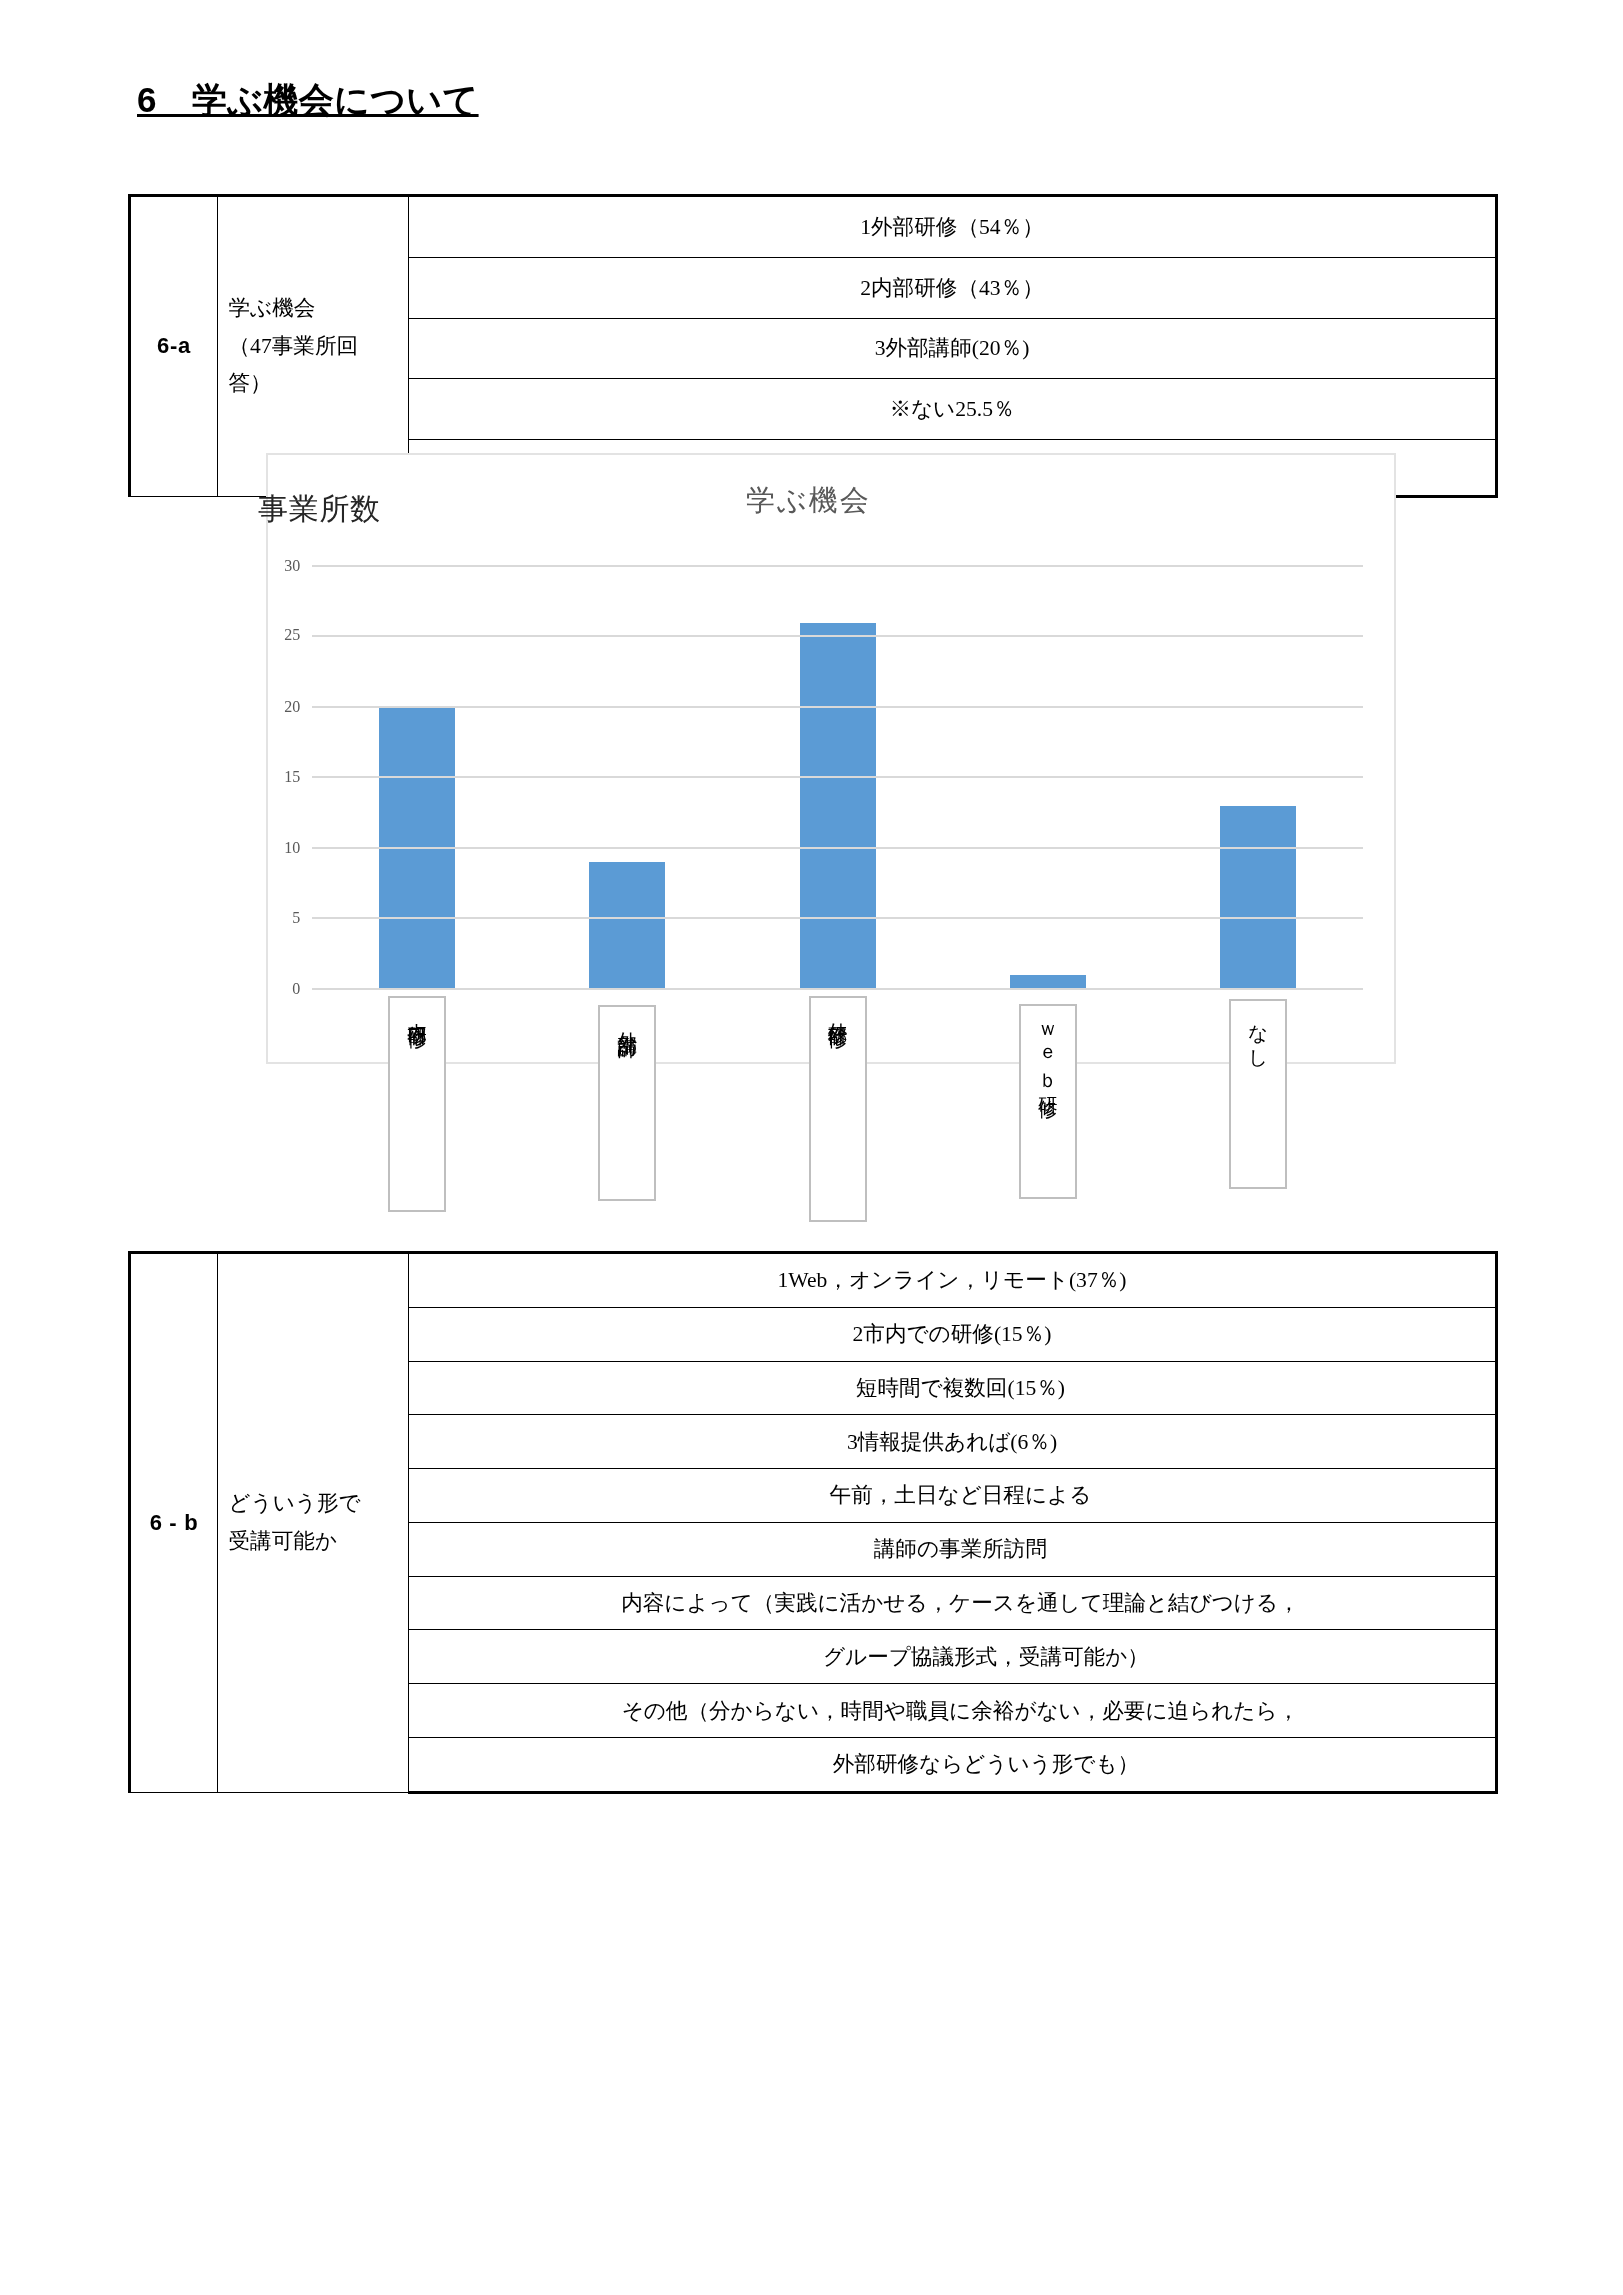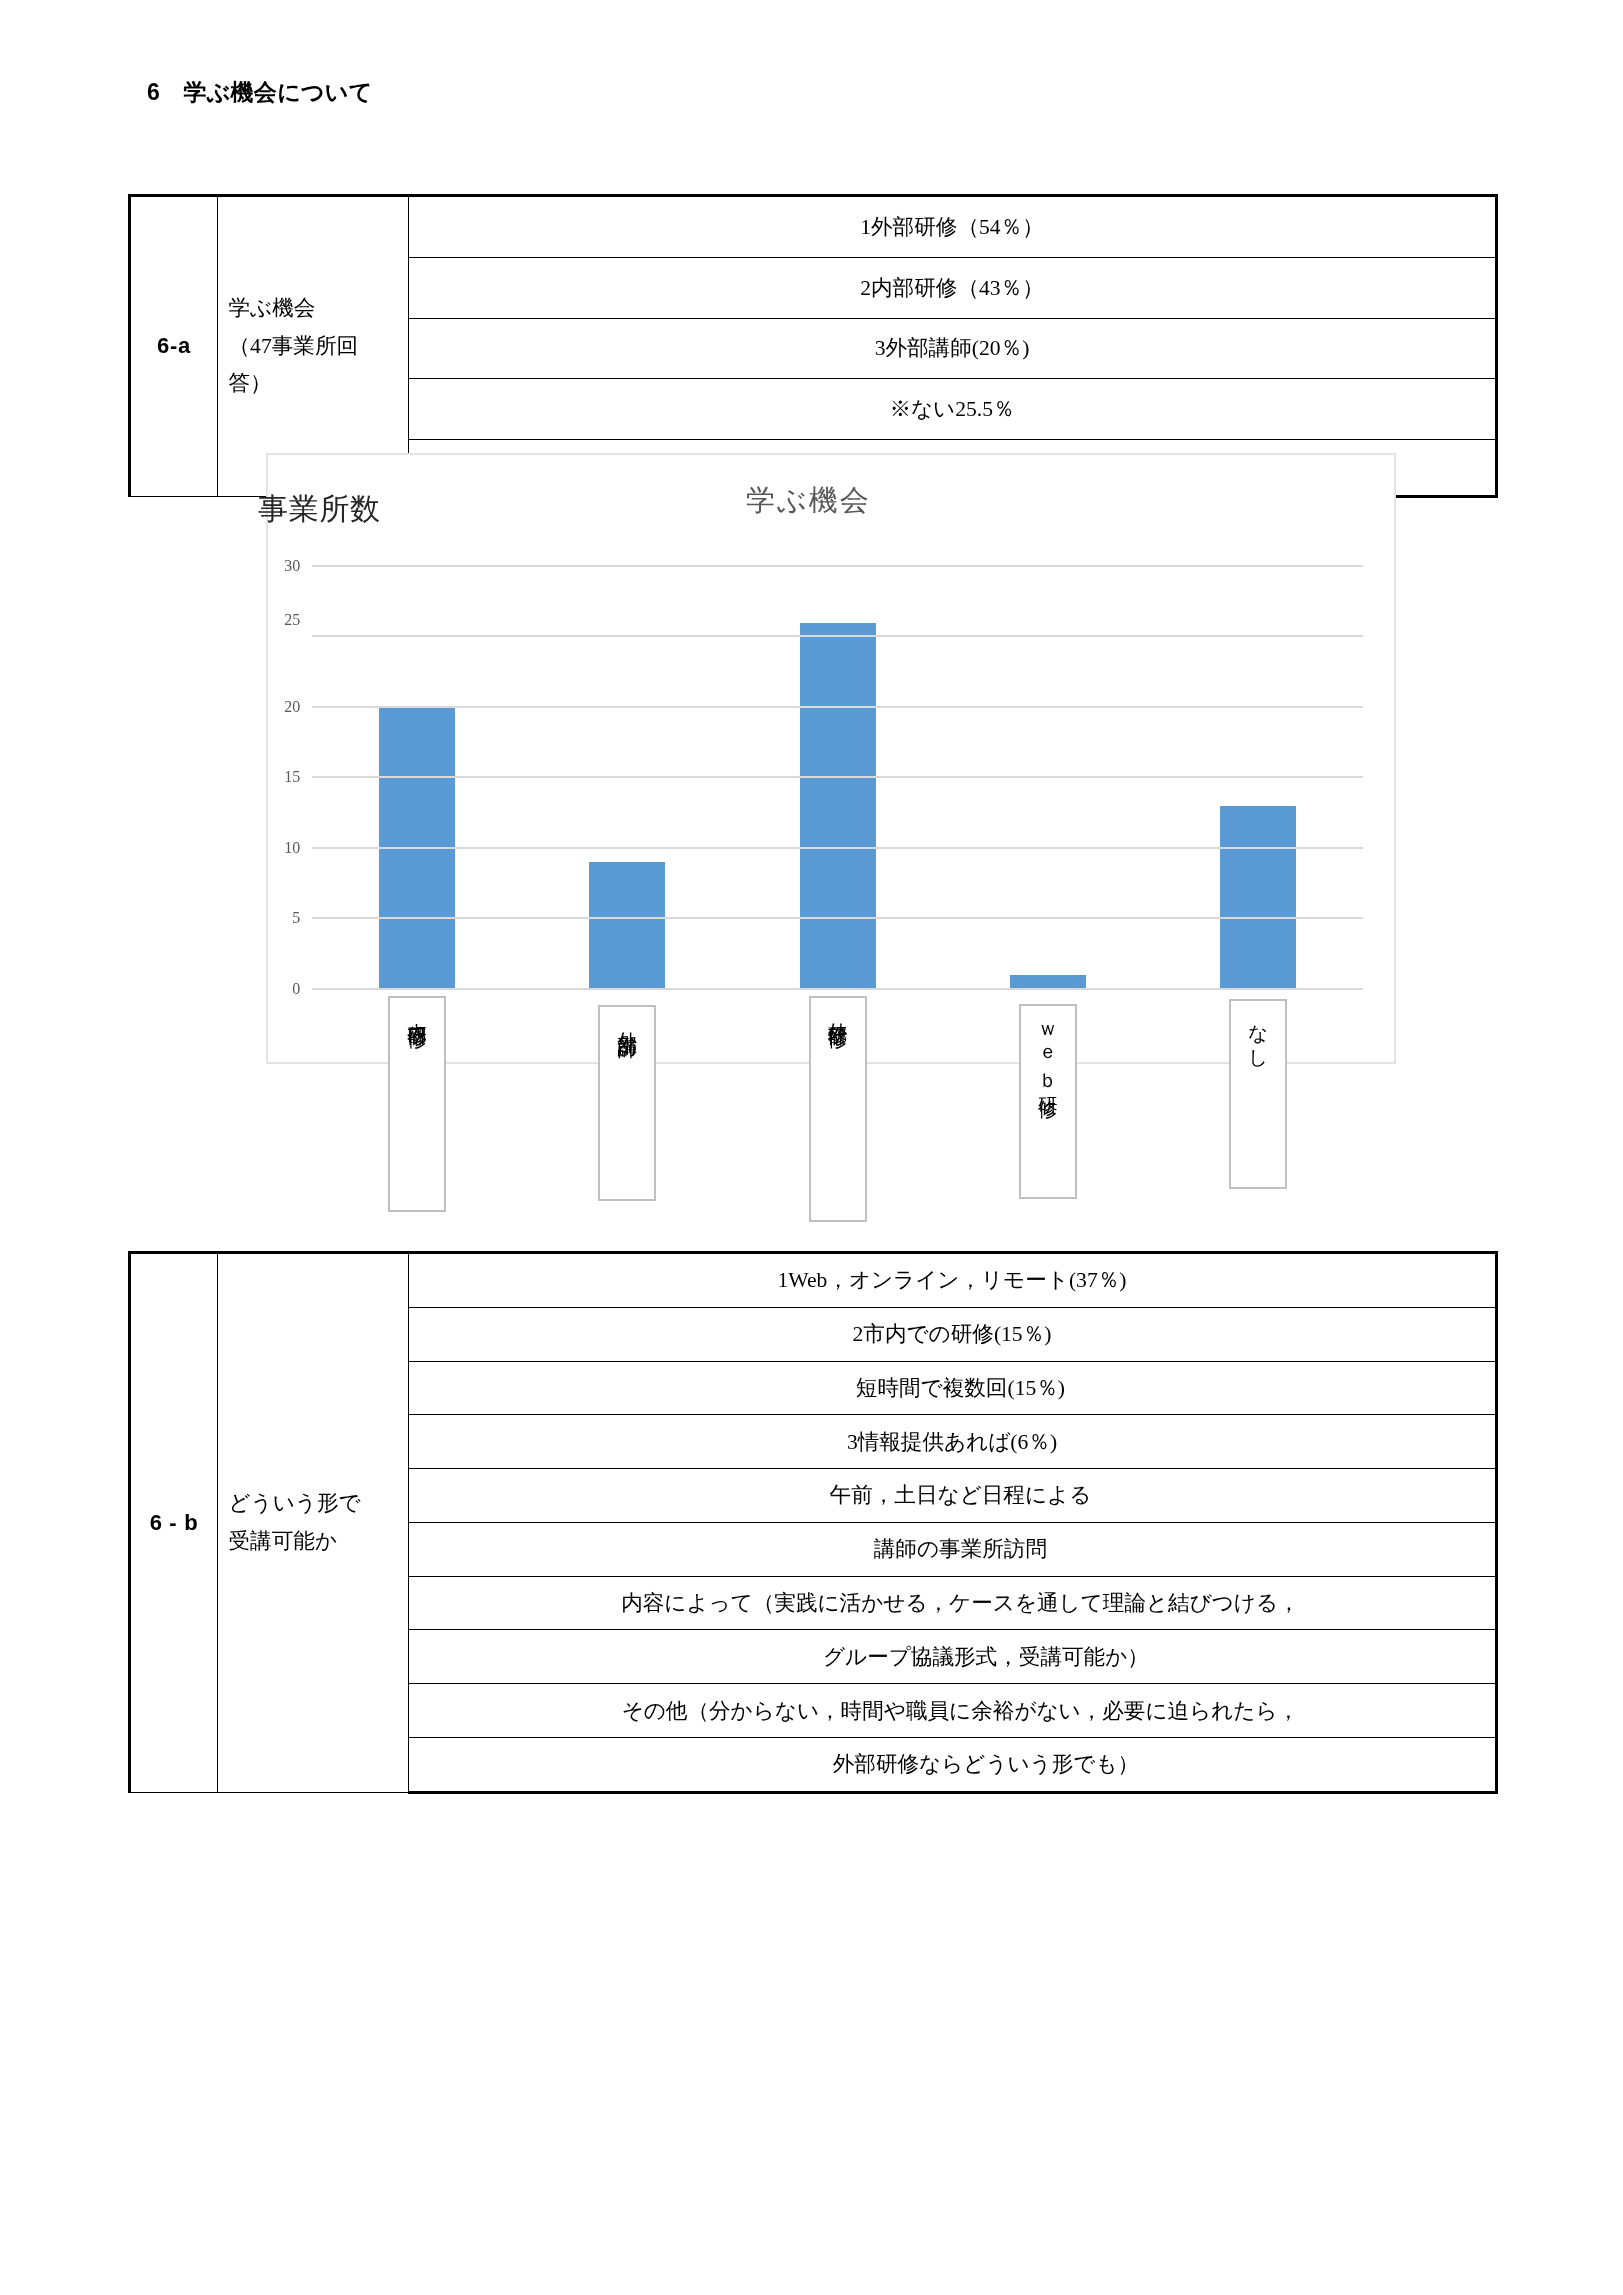--- a/index.html
+++ b/index.html
@@ -12,27 +12,28 @@
     height: 2295px;
     font-family: "Liberation Serif", "DejaVu Serif", serif;
     color: #000000;
     position: relative;
     overflow: hidden;
   }
 
   
   .page-heading {
     position: absolute;
-    left: 147px;
+    left: 137px;
     top: 77px;
     font-family: "Liberation Sans", "DejaVu Sans", sans-serif;
     font-weight: bold;
-    font-size: 23px;
+    font-size: 35px;
     letter-spacing: 0.3px;
     white-space: pre;
+    text-decoration: underline;
   }
 
   
   .doc-table {
     position: absolute;
     border-collapse: collapse;
     table-layout: fixed;
     background: #ffffff;
   }
   .doc-table td {
@@ -261,21 +262,21 @@
     <div class="ytick" style="top: 423px;">0</div>
     <div class="gridline" style="top: 351px;"></div>
     <div class="ytick" style="top: 352px;">5</div>
     <div class="gridline" style="top: 281px;"></div>
     <div class="ytick" style="top: 282px;">10</div>
     <div class="gridline" style="top: 210px;"></div>
     <div class="ytick" style="top: 211px;">15</div>
     <div class="gridline" style="top: 140px;"></div>
     <div class="ytick" style="top: 141px;">20</div>
     <div class="gridline" style="top: 69px;"></div>
-    <div class="ytick" style="top: 54px;">25</div>
+    <div class="ytick" style="top: 69px;">25</div>
     <div class="gridline" style="top: -1px;"></div>
     <div class="ytick" style="top: 0px;">30</div>
   </div>
 
 <div id="cat-row">
     <div class="cat-slot s1">
       <div class="cat-box h1">
         <div class="cat-text">内部研修</div>
       </div>
     </div>

